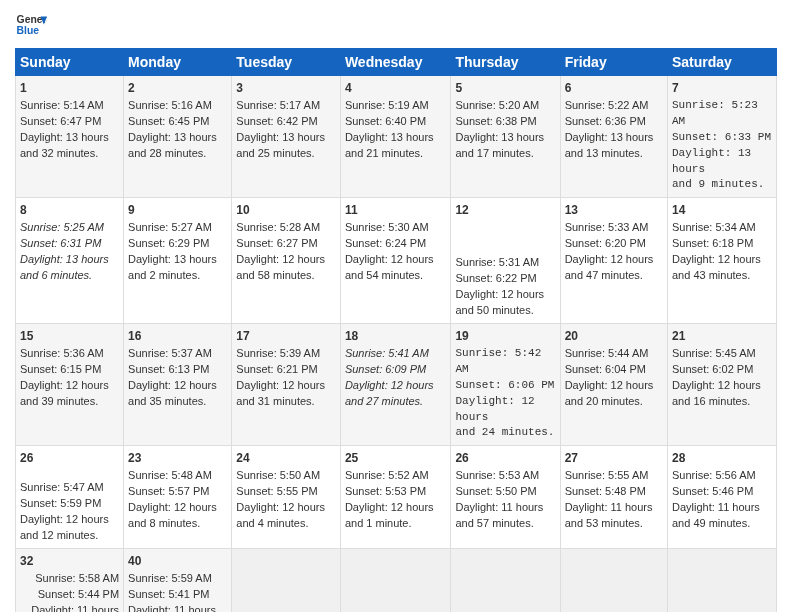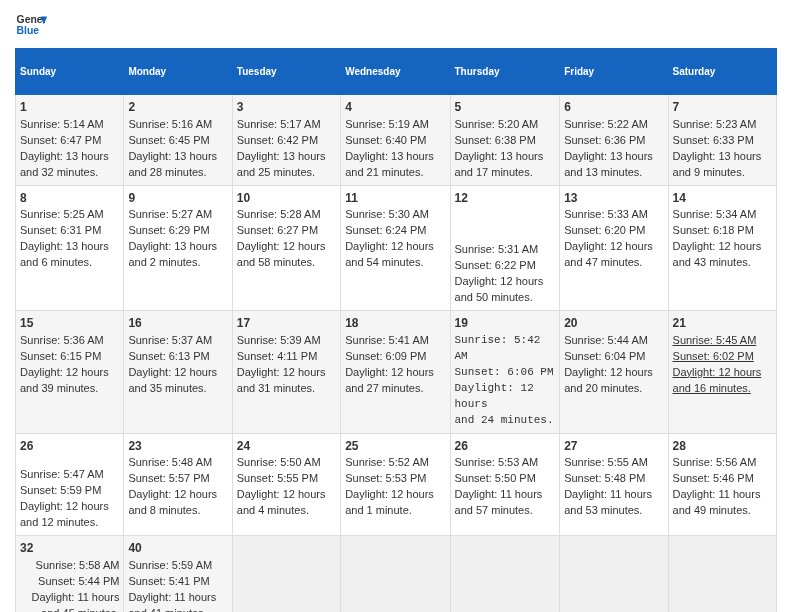--- a/index.html
+++ b/index.html
@@ -46,22 +46,22 @@
     }
     .calendar-table {
       width: 100%;
       border-collapse: collapse;
       flex: 1;
       font-size: 10px;
     }
     .calendar-table thead th {
       background-color: #1565c0;
       color: #fff;
-      padding: 17px 4px;
-      font-size: 10px;
+      padding: 5px 4px;
+      font-size: 14px;
       font-weight: bold;
       text-align: left;
       border: 1px solid #1565c0;
     }
     .calendar-table tbody td {
       vertical-align: top;
       padding: 4px 4px;
       border: 1px solid #ddd;
       width: 113px;
       min-height: 70px;
@@ -159,30 +159,30 @@
           </td>
           <td>
             <span class="day-number">6</span>
             <div class="day-info" style="white-space: pre-line;">Sunrise: 5:22 AM
 Sunset: 6:36 PM
 Daylight: 13 hours
 and 13 minutes.</div>
           </td>
           <td>
             <span class="day-number">7</span>
-            <div class="day-info" style="white-space: pre-line;">Sunrise: 5:23 AM
+            <div class="day-info" style="white-space: pre-line; font-family: Liberation Mono, monospace;">Sunrise: 5:23 AM
 Sunset: 6:33 PM
 Daylight: 13 hours
 and 9 minutes.</div>
           </td>
         </tr>
         <tr>
           <td>
             <span class="day-number">8</span>
-            <div class="day-info" style="white-space: pre-line;">Sunrise: 5:25 AM
+            <div class="day-info" style="white-space: pre-line; font-style: italic;">Sunrise: 5:25 AM
 Sunset: 6:31 PM
 Daylight: 13 hours
 and 6 minutes.</div>
           </td>
           <td>
             <span class="day-number">9</span>
             <div class="day-info" style="white-space: pre-line;">Sunrise: 5:27 AM
 Sunset: 6:29 PM
 Daylight: 13 hours
 and 2 minutes.</div>
@@ -234,48 +234,48 @@
           <td>
             <span class="day-number">16</span>
             <div class="day-info" style="white-space: pre-line;">Sunrise: 5:37 AM
 Sunset: 6:13 PM
 Daylight: 12 hours
 and 35 minutes.</div>
           </td>
           <td>
             <span class="day-number">17</span>
             <div class="day-info" style="white-space: pre-line;">Sunrise: 5:39 AM
-Sunset: 4:11 PM
+Sunset: 6:21 PM
 Daylight: 12 hours
 and 31 minutes.</div>
           </td>
           <td>
             <span class="day-number">18</span>
-            <div class="day-info" style="white-space: pre-line;">Sunrise: 5:41 AM
+            <div class="day-info" style="white-space: pre-line; font-style: italic;">Sunrise: 5:41 AM
 Sunset: 6:09 PM
 Daylight: 12 hours
 and 27 minutes.</div>
           </td>
           <td>
             <span class="day-number">19</span>
             <div class="day-info" style="white-space: pre-line; font-family: Liberation Mono, monospace;">Sunrise: 5:42 AM
 Sunset: 6:06 PM
 Daylight: 12 hours
 and 24 minutes.</div>
           </td>
           <td>
             <span class="day-number">20</span>
             <div class="day-info" style="white-space: pre-line;">Sunrise: 5:44 AM
 Sunset: 6:04 PM
 Daylight: 12 hours
 and 20 minutes.</div>
           </td>
           <td>
             <span class="day-number">21</span>
-            <div class="day-info" style="white-space: pre-line; text-decoration: underline;">Sunrise: 5:45 AM
+            <div class="day-info" style="white-space: pre-line;">Sunrise: 5:45 AM
 Sunset: 6:02 PM
 Daylight: 12 hours
 and 16 minutes.</div>
           </td>
         </tr>
         <tr>
           <td>
             <span class="day-number">26</span>
             <div class="day-info" style="white-space: pre-line; margin-top: 13px;">Sunrise: 5:47 AM
 Sunset: 5:59 PM

